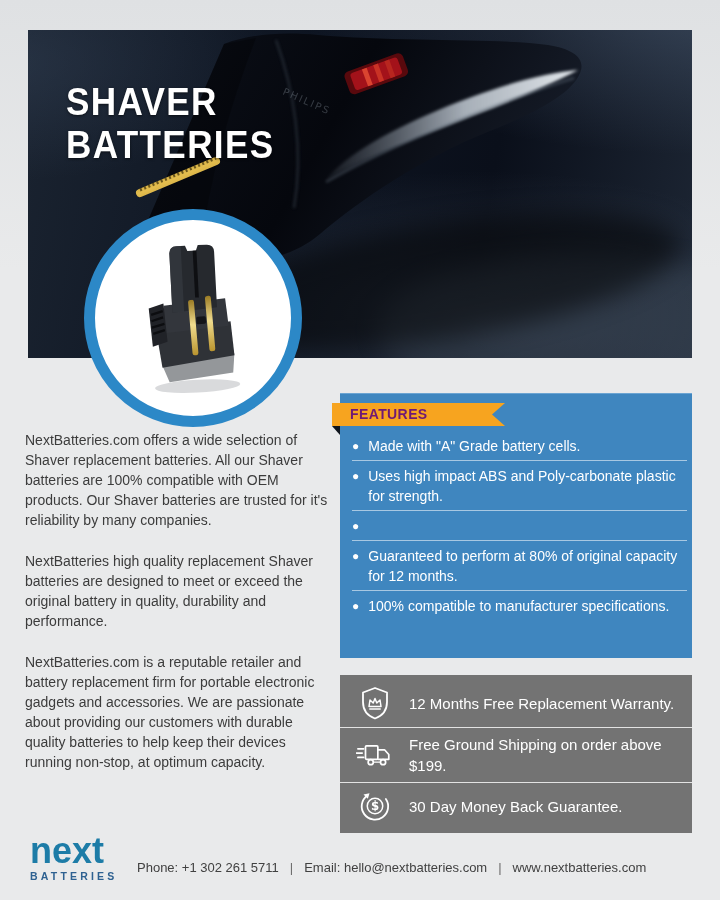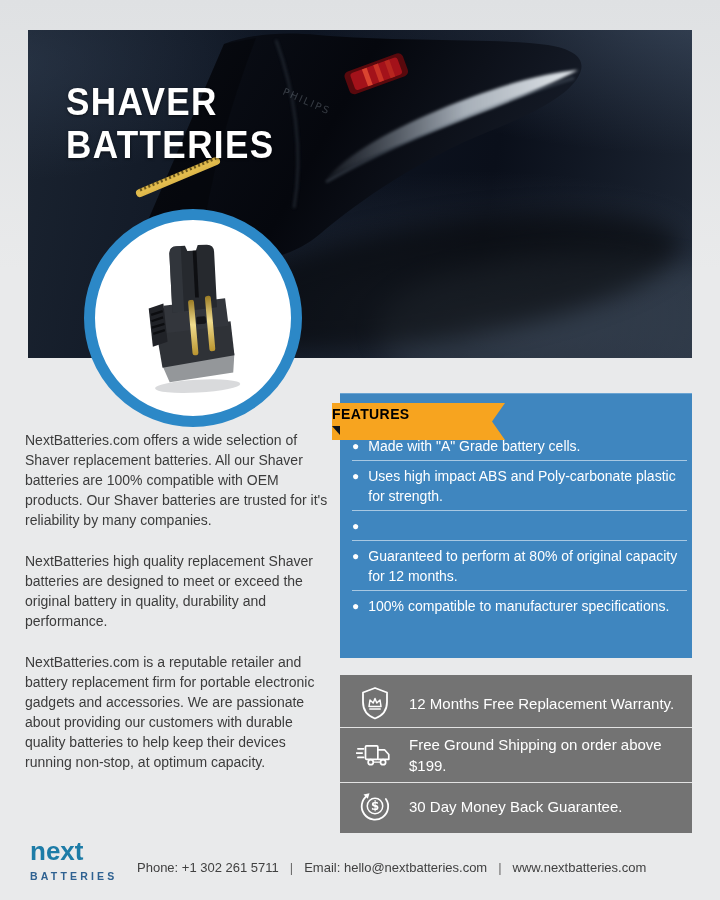--- a/index.html
+++ b/index.html
@@ -42,23 +42,23 @@
   .intro p {
     font-size:14px; line-height:20px; color:#3c3c3c; margin-bottom:21px;
   }
 
   
   .features {
     position:absolute; left:340px; top:393px; width:352px; height:265px;
     background:#3f86bf; border-top:1px solid #6ba4d2;
   }
   .ribbon {
-    position:absolute; left:-8px; top:9px; width:173px; height:37px;
-    background:#f7a41f; color:#000000; font-size:14px; font-weight:bold;
-    line-height:23px; letter-spacing:0.4px;
+    position:absolute; left:-8px; top:9px; width:173px; height:23px;
+    background:#f7a41f; color:#701a75; font-size:14px; font-weight:bold;
+    line-height:23px; padding-left:18px; letter-spacing:0.4px;
     clip-path:polygon(0 0, 100% 0, calc(100% - 13px) 50%, 100% 100%, 0 100%);
   }
   .ribbon-fold {
     position:absolute; left:-8px; top:32px; width:8px; height:9px;
     background:#0f151d; clip-path:polygon(0 0, 100% 0, 100% 100%);
   }
   .features ul { list-style:none; padding:37px 0 0 0; }
   .features li {
     display:flex; gap:9px; margin:0 5px 0 12px; padding:5px 4px 4px 0;
     border-bottom:1px solid rgba(255,255,255,0.55);
@@ -76,21 +76,21 @@
     display:flex; align-items:center; padding:6px 8px 6px 16px;
     border-bottom:1px solid rgba(255,255,255,0.8);
   }
   .promo-row:last-child { border-bottom:none; }
   .promo-icon { flex:none; width:38px; display:flex; justify-content:center; }
   .promo-text { margin-left:15px; color:#ffffff; font-size:15px; line-height:21px; }
 
   
   .footer-logo { position:absolute; left:30px; top:834px; }
   .logo-next {
-    font-size:26px; font-weight:bold; color:#1d7ca7; line-height:34px; letter-spacing:0;
+    font-size:36px; font-weight:bold; color:#1d7ca7; line-height:34px; letter-spacing:0;
   }
   .logo-batteries {
     font-size:10.5px; font-weight:bold; color:#2e6191; letter-spacing:3.2px; margin-top:2px;
   }
   .contact {
     position:absolute; left:137px; top:860px; display:flex; align-items:flex-start; gap:11px;
     font-size:13px; color:#414141; white-space:nowrap;
   }
   .contact .sep { color:#6b6b6b; }
 </style>

